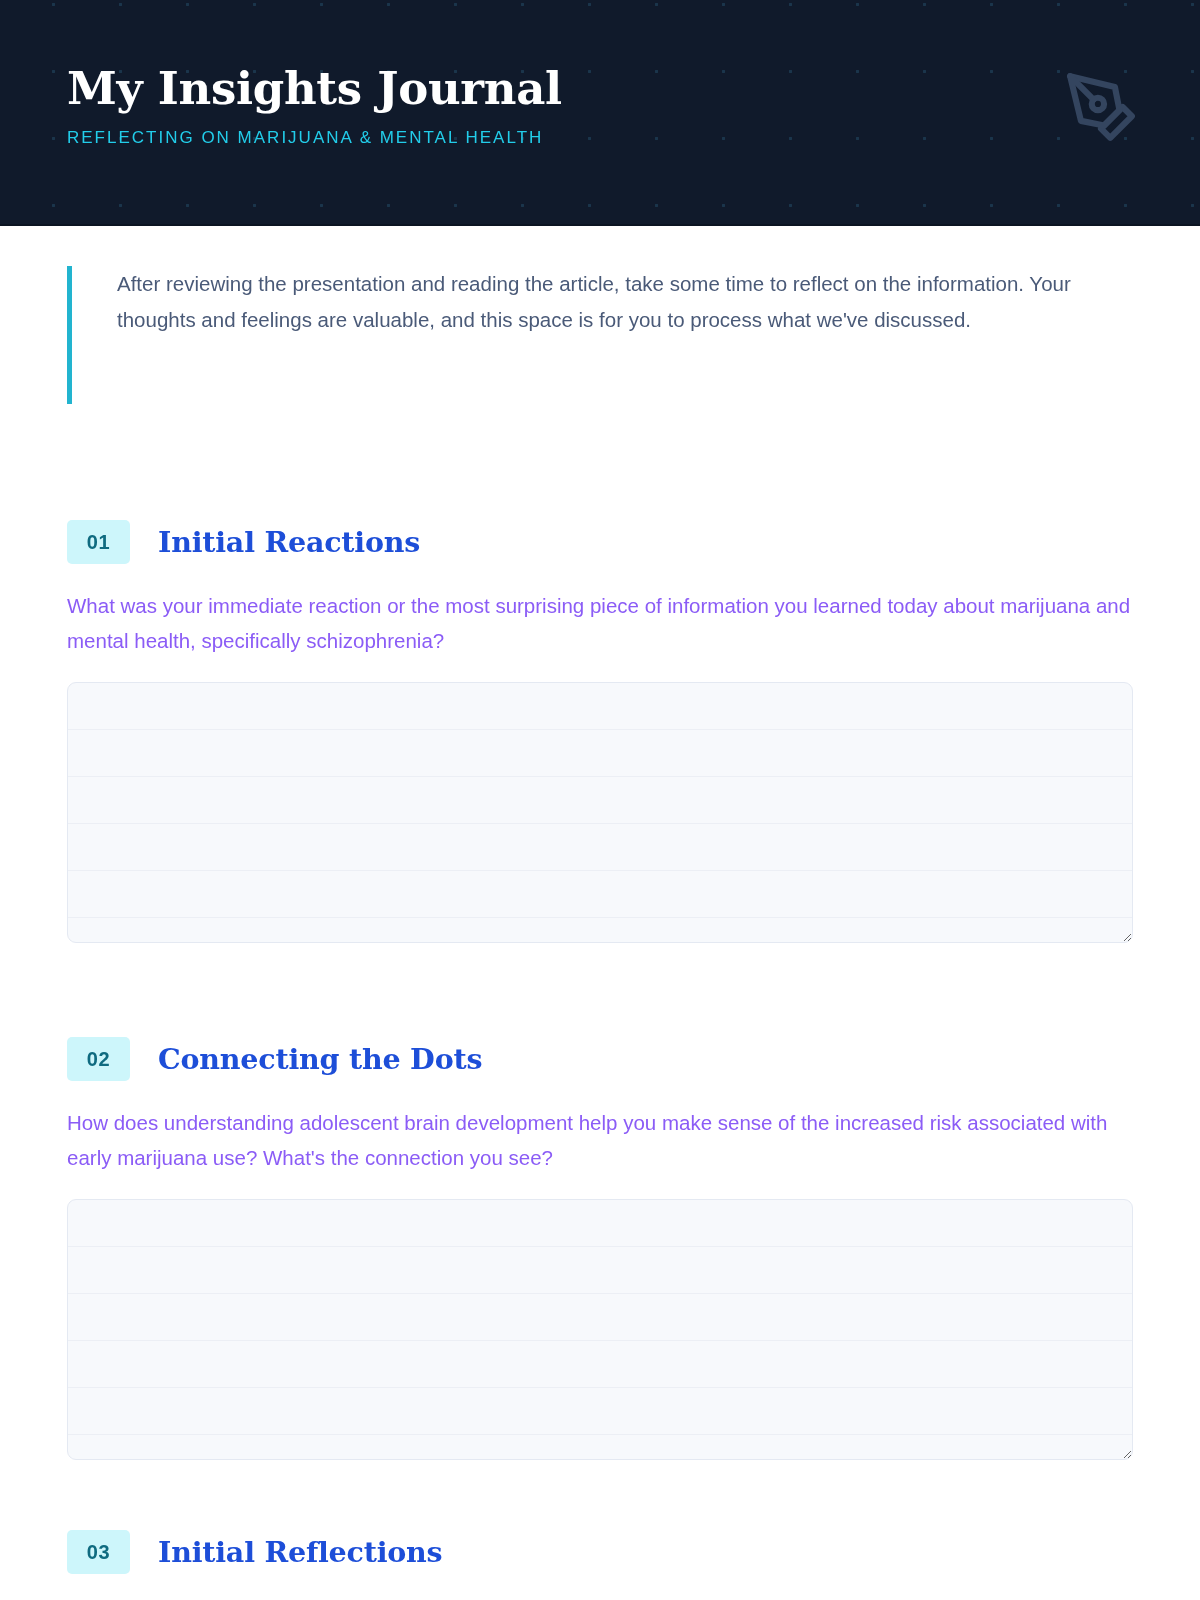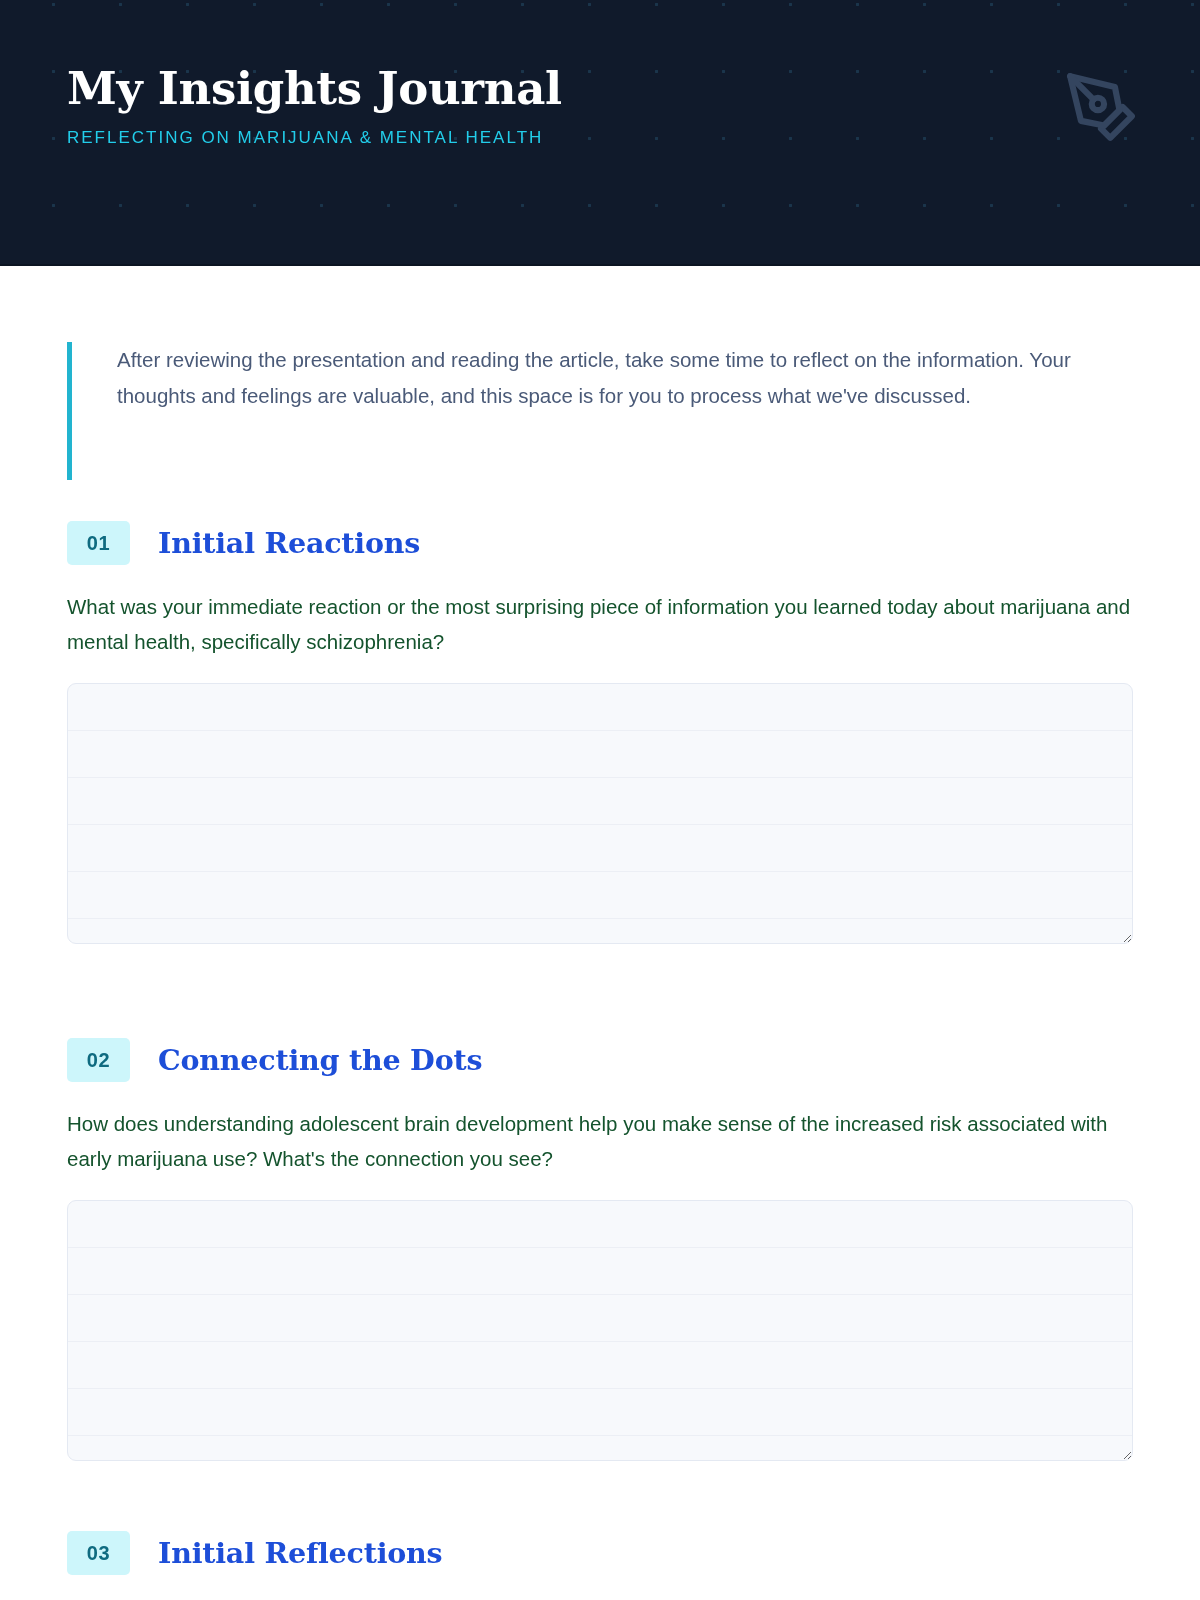--- a/index.html
+++ b/index.html
@@ -9,21 +9,21 @@
     height: 1600px;
     background: #ffffff;
     font-family: "Liberation Sans", sans-serif;
     overflow: hidden;
   }
 
   
   .page-header {
     position: relative;
     width: 1200px;
-    height: 266px;
+    height: 226px;
     background-color: #101a2b;
     background-image:
       radial-gradient(circle, rgba(56,132,168,0.26) 1.4px, transparent 1.6px);
     background-size: 67px 67px;
     background-position: 20px 38px;
     border-bottom: 2px solid #0b1422;
     overflow: hidden;
   }
 
   .header-inner {
@@ -66,35 +66,35 @@
   .header-icon svg { display: block; width: 74px; height: 74px; }
 
   
   .content {
     position: relative;
     padding: 0 67px;
   }
 
   
   .intro-callout {
-    margin-top: 76px;
+    margin-top: 40px;
     border-left: 5px solid #22b4cf;
     padding-left: 45px;
     min-height: 138px;
   }
   .intro-text {
     font-size: 20.5px;
     line-height: 35.5px;
     color: #4a5a78;
     max-width: 1000px;
   }
 
   
   .section { margin-top: 0; }
-  .section-01 { margin-top: 41px; }
+  .section-01 { margin-top: 116px; }
   .section-02 { margin-top: 90px; }
   .section-03 { margin-top: 66px; }
 
   .section-heading {
     display: flex;
     align-items: center;
     gap: 0px;
     height: 44px;
   }
 
@@ -122,21 +122,21 @@
     font-weight: bold;
     color: #1d4ed8;
     letter-spacing: -0.2px;
     white-space: nowrap;
   }
 
   .section-prompt {
     margin-top: 24px;
     font-size: 20.5px;
     line-height: 35px;
-    color: #14532d;
+    color: #8b5cf6;
     max-width: 1070px;
   }
 
   
   .writing-area {
     margin-top: 24px;
     width: 1066px;
     height: 261px;
     background-color: #f7f9fc;
     border: 1px solid #e4e9f2;

